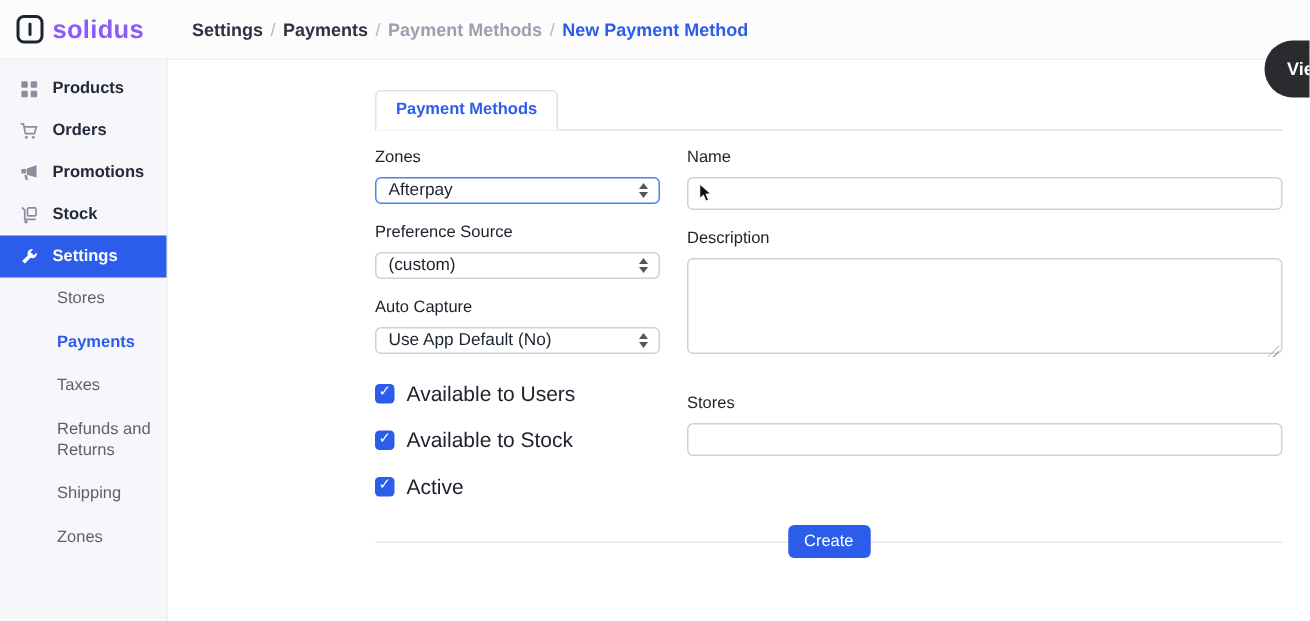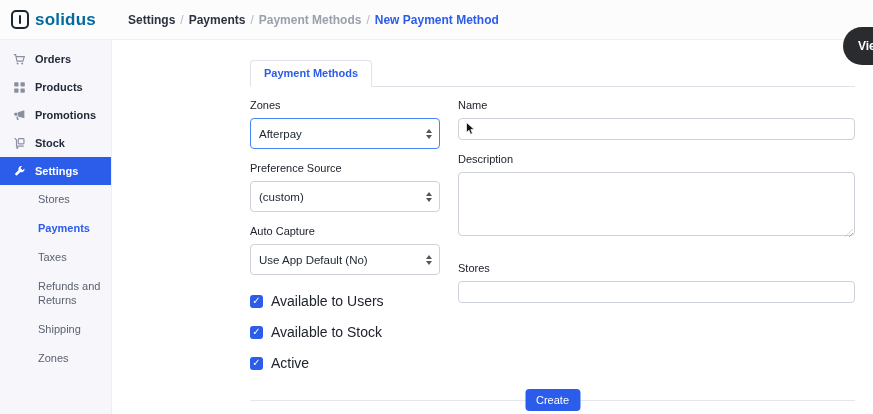--- a/index.html
+++ b/index.html
@@ -19,21 +19,21 @@
     --icon:#8a8fa0;
   }
 
   
   .header { position:absolute; top:0; left:0; right:0; height:40px;
     background:#fcfcfd; border-bottom:1px solid #eef0f4; display:flex; align-items:center; z-index:2; }
   .logo { width:112px; display:flex; align-items:center; gap:6px; padding-left:11px; cursor:pointer; }
   .logo-mark { width:18px; height:19px; border:2px solid #1c2430; border-radius:5px;
     display:flex; align-items:center; justify-content:center; }
   .logo-mark i { display:block; width:2.5px; height:9px; background:#1c2430; border-radius:1px; }
-  .logo-text { font-size:17px; font-weight:bold; color:#0369a1; letter-spacing:.2px; }
+  .logo-text { font-size:17px; font-weight:bold; color:#8b5cf6; letter-spacing:.2px; }
   .breadcrumb { margin-left:16px; font-size:12px; font-weight:bold; color:#333; display:flex; gap:5px; align-items:center; }
   .breadcrumb .sep { color:#b6bac2; font-weight:normal; }
   .breadcrumb .bc-link { color:#2b3240; cursor:pointer; }
   .breadcrumb .bc-muted { color:var(--muted); cursor:pointer; }
   .breadcrumb .bc-current { color:var(--primary); }
 
   
   .floating-pill { position:absolute; top:27px; right:-28px; width:58px; height:38px;
     background:var(--pill); border-radius:19px; color:#fff; font-size:12px; font-weight:bold;
     display:flex; align-items:center; padding-left:15px; z-index:10; cursor:pointer; }
@@ -56,21 +56,21 @@
   .tab { display:inline-block; padding:6px 13px 7px; border:1px solid #dfe2e8; border-bottom:1px solid #fff;
     margin-bottom:-1px; border-radius:4px 4px 0 0; background:#fff;
     color:var(--primary); font-size:11px; font-weight:bold; cursor:pointer; }
 
   .grid { display:flex; gap:18px; }
   .col-left { width:190px; flex:0 0 190px; }
   .col-right { flex:1; }
   .f-label { display:block; font-size:11px; color:var(--label); margin:13px 0 7px; }
   .f-label.first { margin-top:12px; }
 
-  .select { height:31px; border:1px solid var(--border); border-radius:4px; background:#fff;
+  .select { height:18px; border:1px solid var(--border); border-radius:4px; background:#fff;
     display:flex; align-items:center; padding:0 7px 0 8px; font-size:11.5px; color:#1c2430; cursor:pointer; }
   .select.focused { border:1.5px solid var(--focus); }
   .select .val { flex:1; white-space:nowrap; overflow:hidden; }
   .carets { display:flex; flex-direction:column; align-items:center; gap:2px; }
   .carets b { display:block; width:0; height:0; border-left:3px solid transparent; border-right:3px solid transparent; }
   .carets .up { border-bottom:4px solid #555; }
   .carets .dn { border-top:4px solid #555; }
 
   .text-input { width:100%; height:22px; border:1px solid var(--border); border-radius:4px;
     font-size:11.5px; padding:0 8px; font-family:"Liberation Sans", sans-serif; color:#1c2430; background:#fff; }
@@ -116,34 +116,34 @@
       <span class="bc-current">New Payment Method</span>
     </nav>
 </div>
 
 <div class="floating-pill">Vie</div>
 
 <aside class="sidebar">
   <div id="nav-items">
       <div class="nav-item">
         <svg viewBox="0 0 16 16">
-          <path d="M1 2h2.2l1.7 8h7.3l1.7-5.6H4.3" fill="none" stroke="#8a8fa0" stroke-width="1.4"></path>
-          <circle cx="5.6" cy="13" r="1.2" fill="#8a8fa0"></circle>
-          <circle cx="11.3" cy="13" r="1.2" fill="#8a8fa0"></circle>
-        </svg>
-        <span>Orders</span>
-      </div>
-      <div class="nav-item">
-        <svg viewBox="0 0 16 16">
           <rect x="1.5" y="1.5" width="5.3" height="5.3" rx="1" fill="#8a8fa0"></rect>
           <rect x="9.2" y="1.5" width="5.3" height="5.3" rx="1" fill="#8a8fa0"></rect>
           <rect x="1.5" y="9.2" width="5.3" height="5.3" rx="1" fill="#8a8fa0"></rect>
           <rect x="9.2" y="9.2" width="5.3" height="5.3" rx="1" fill="#8a8fa0"></rect>
         </svg>
         <span>Products</span>
+      </div>
+      <div class="nav-item">
+        <svg viewBox="0 0 16 16">
+          <path d="M1 2h2.2l1.7 8h7.3l1.7-5.6H4.3" fill="none" stroke="#8a8fa0" stroke-width="1.4"></path>
+          <circle cx="5.6" cy="13" r="1.2" fill="#8a8fa0"></circle>
+          <circle cx="11.3" cy="13" r="1.2" fill="#8a8fa0"></circle>
+        </svg>
+        <span>Orders</span>
       </div>
       <div class="nav-item">
         <svg viewBox="0 0 16 16">
           <path d="M14 1.5v10l-8-2.3V4L14 1.5z" fill="#8a8fa0"></path>
           <rect x="1.5" y="4.6" width="4" height="3.6" rx="1" fill="#8a8fa0"></rect>
           <path d="M4 9.5l1 4h2l-1-4z" fill="#8a8fa0"></path>
         </svg>
         <span>Promotions</span>
       </div>
       <div class="nav-item">

